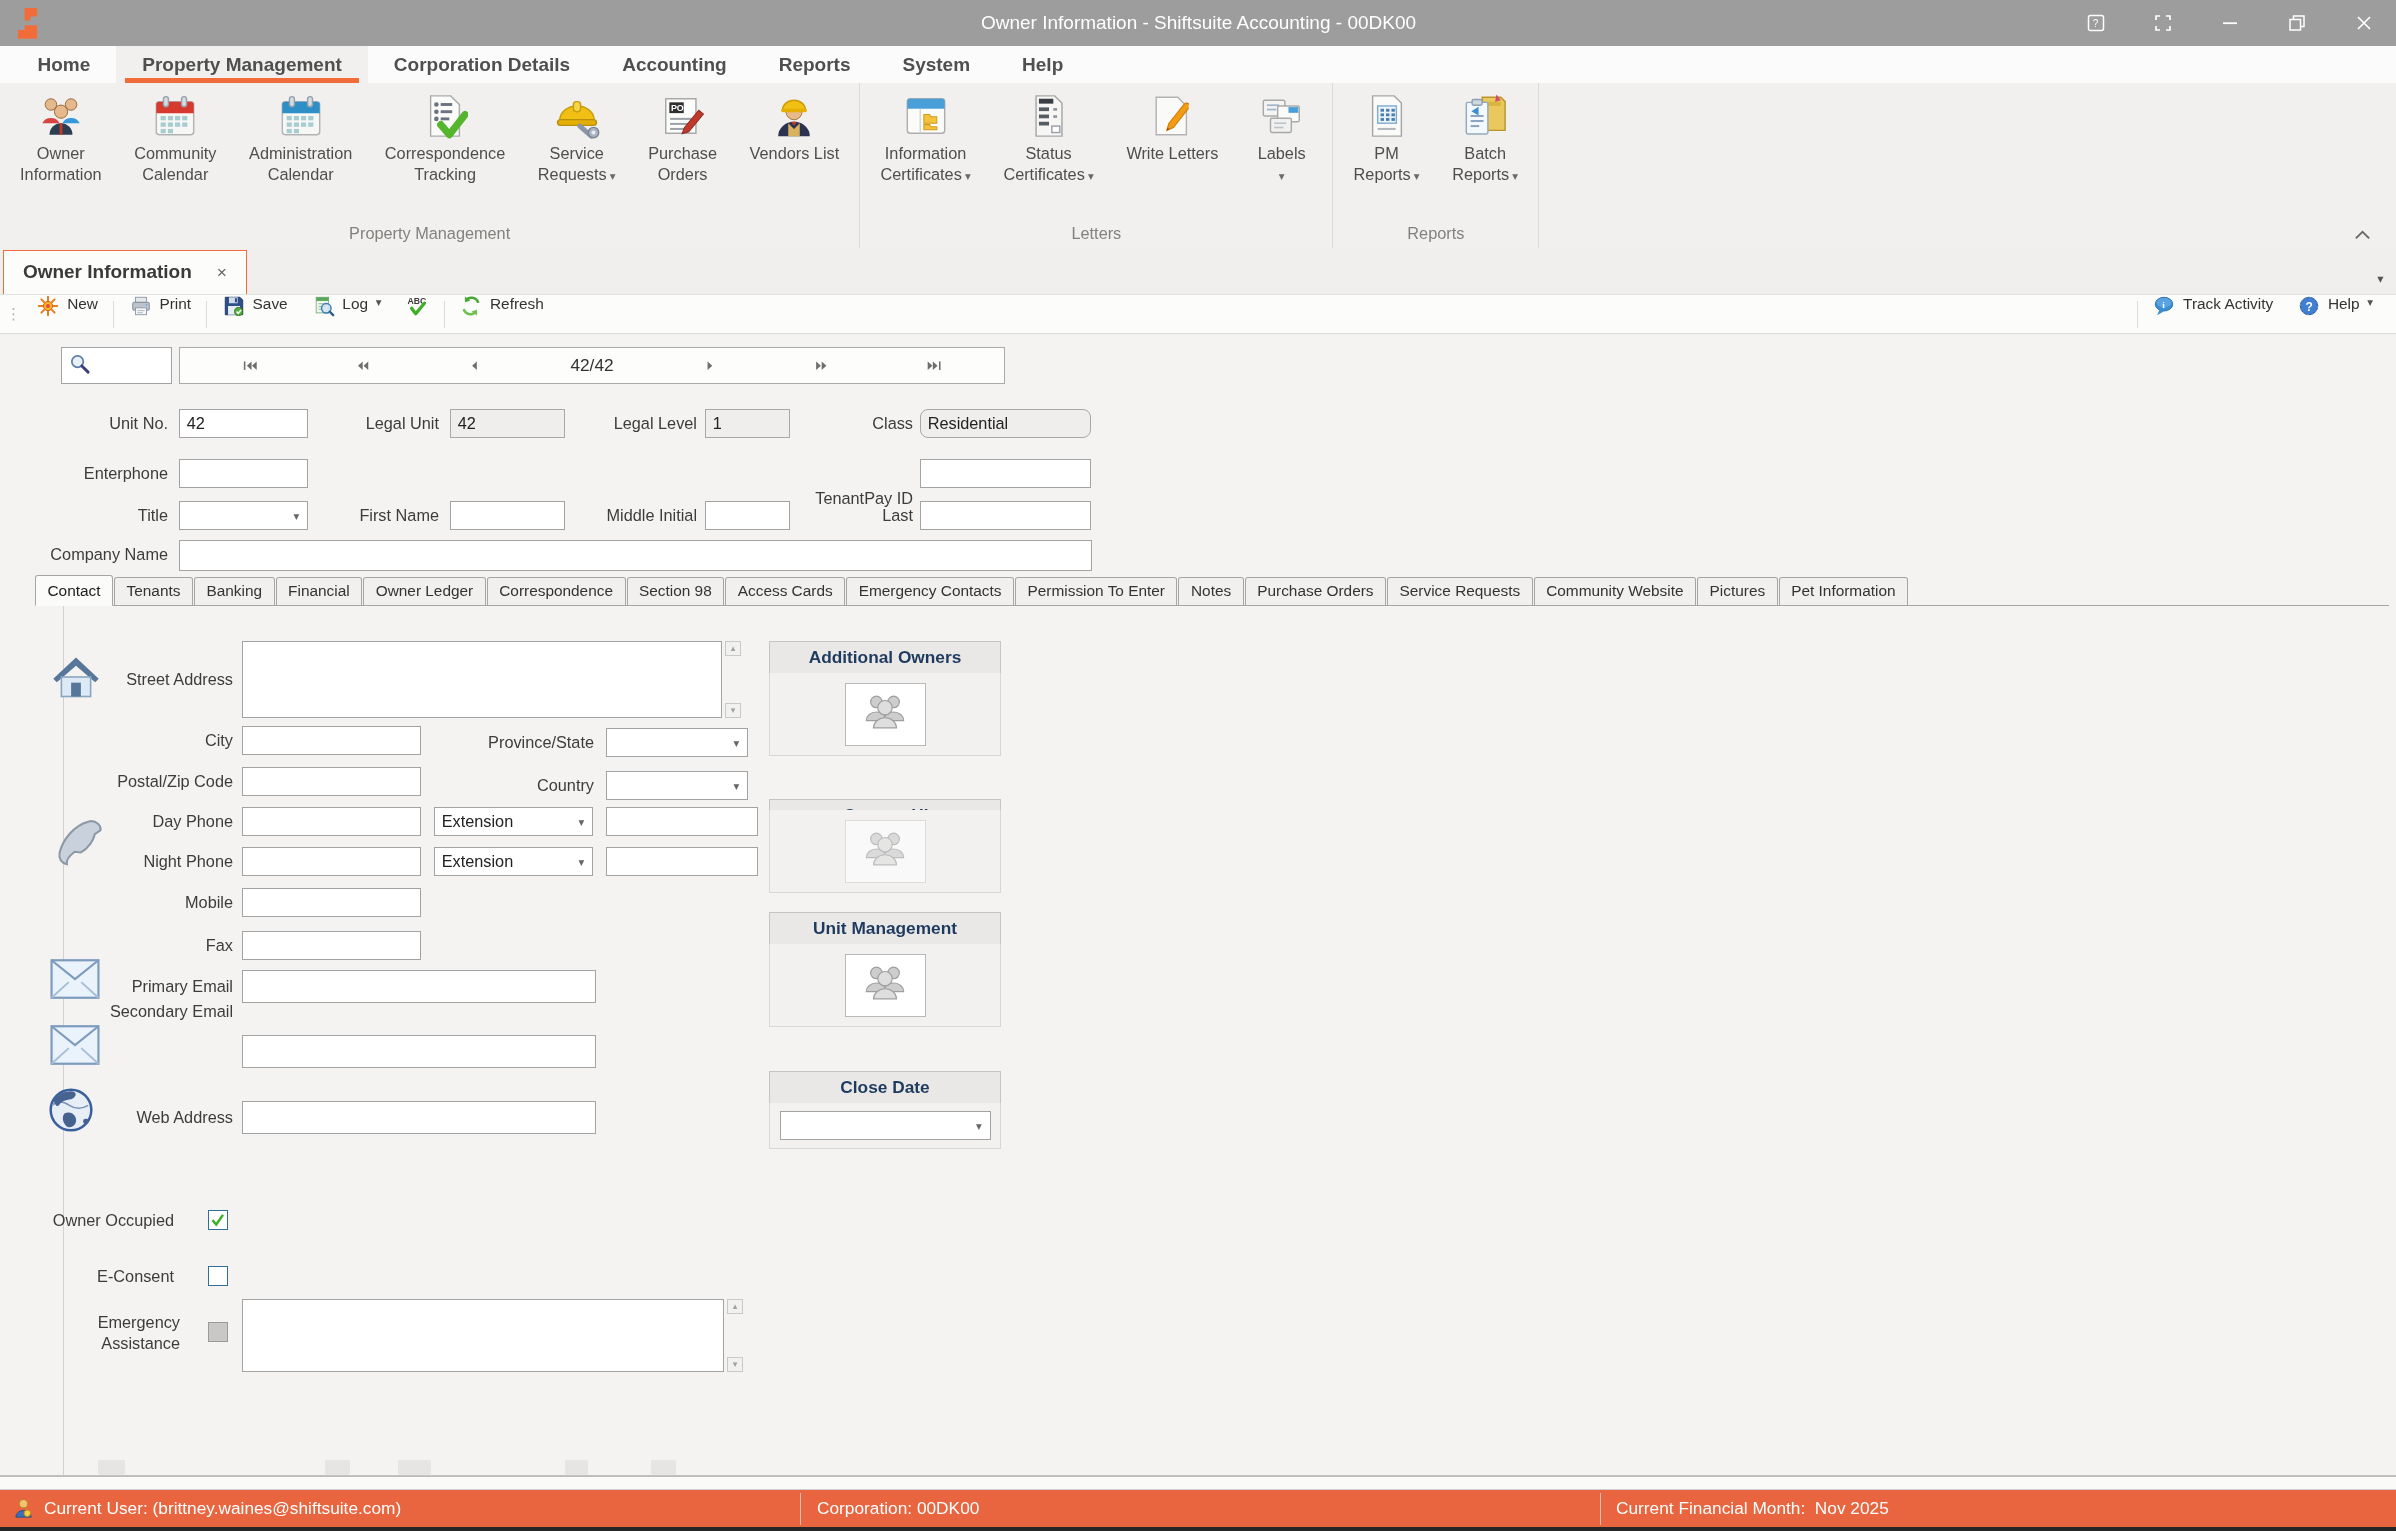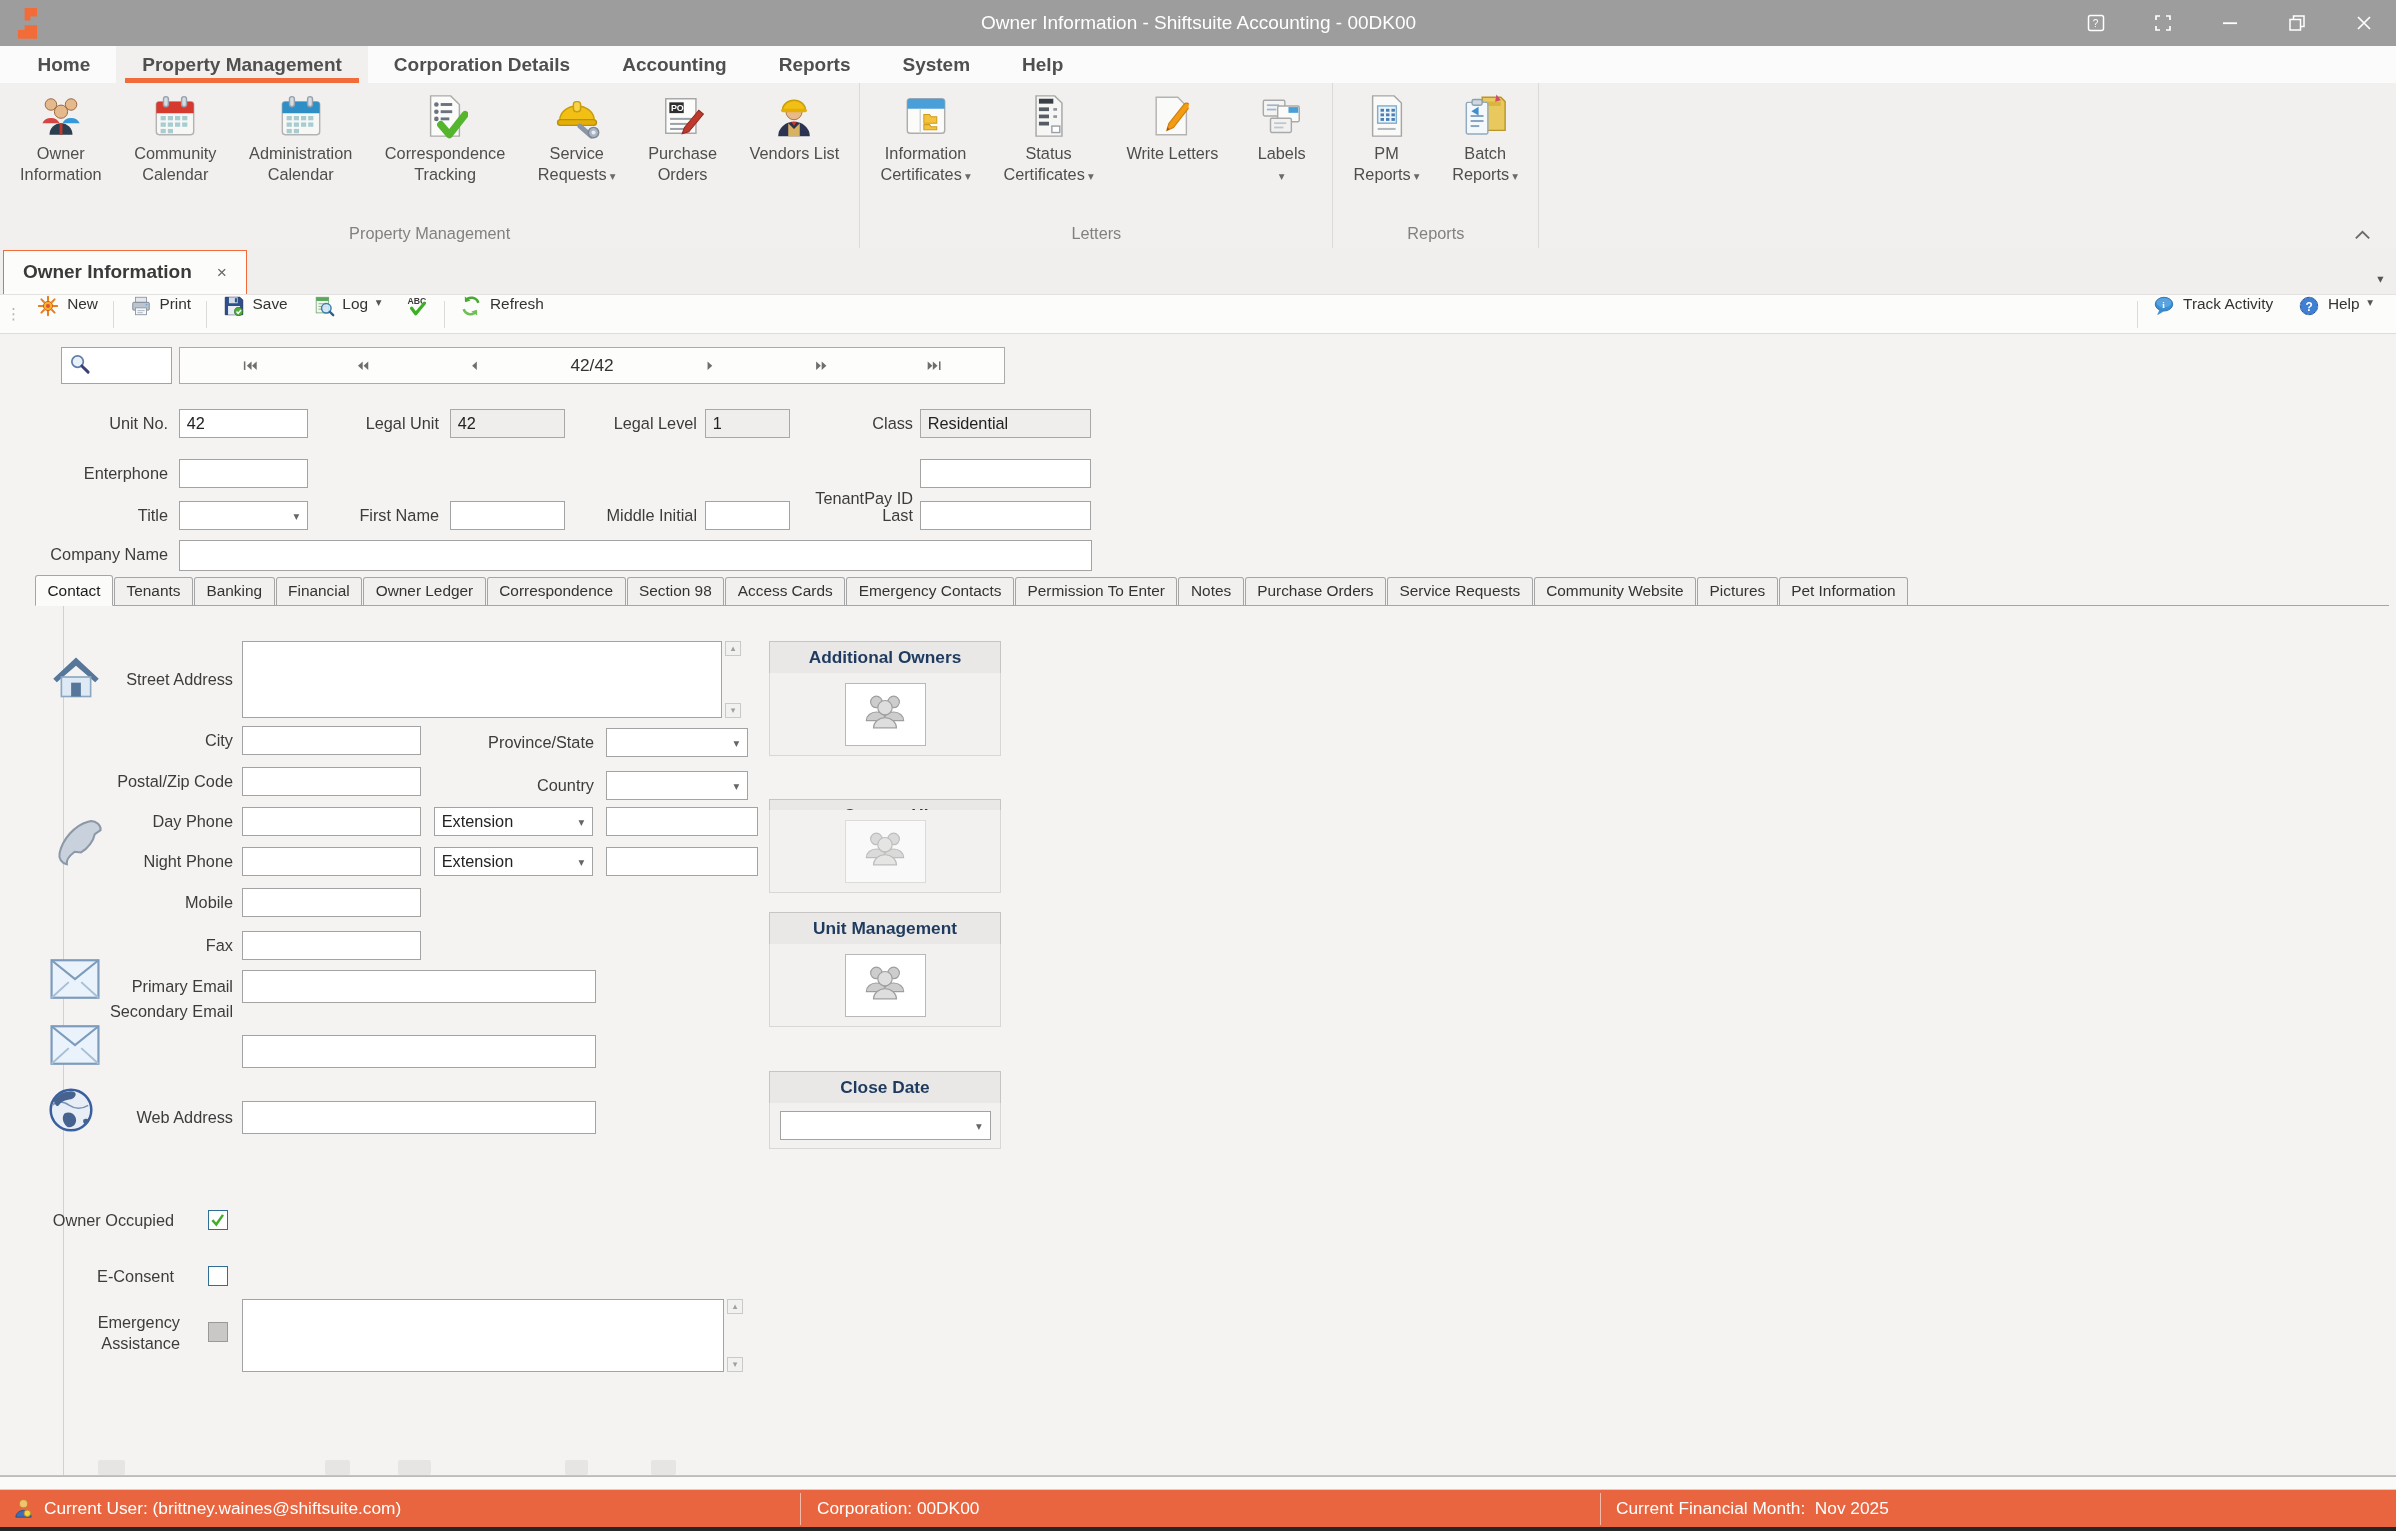--- a/index.html
+++ b/index.html
@@ -562,21 +562,21 @@
       </span>
     </div>
 
   <label class="flab" style="left:0;top:75px;width:168px;">Unit No.</label>
   <input class="tin" style="left: 179px; top: 75px; width: 129px;" value="42">
   <label class="flab" style="left:247px;top:75px;width:192px;">Legal Unit</label>
   <input class="tin ro" readonly="" style="left: 450px; top: 75px; width: 115px;" value="42">
   <label class="flab" style="left:505px;top:75px;width:192px;">Legal Level</label>
   <input class="tin ro" readonly="" style="left: 705px; top: 75px; width: 85px;" value="1">
   <label class="flab" style="left:721px;top:75px;width:192px;">Class</label>
-  <input class="tin ro" readonly="" style="left: 920px; top: 75px; width: 171px;" value="Residential">
+  <input class="tin ro" readonly="" style="left: 920px; top: 75px; width: 171px; border-radius: 8px;" value="Residential">
 
   <label class="flab" style="left:0;top:125px;width:168px;">Enterphone</label>
   <input class="tin" style="left: 179px; top: 125px; width: 129px;" value="">
   <label class="flab" style="left:721px;top:125px;width:192px;margin-top:25px;">TenantPay ID</label>
   <input class="tin" style="left: 920px; top: 125px; width: 171px;" value="">
 
   <label class="flab" style="left:0;top:167px;width:168px;">Title</label>
   <div class="combo" style="left:179px;top:167px;width:129px;">
       <span></span>
       <span class="dd">▾</span>

